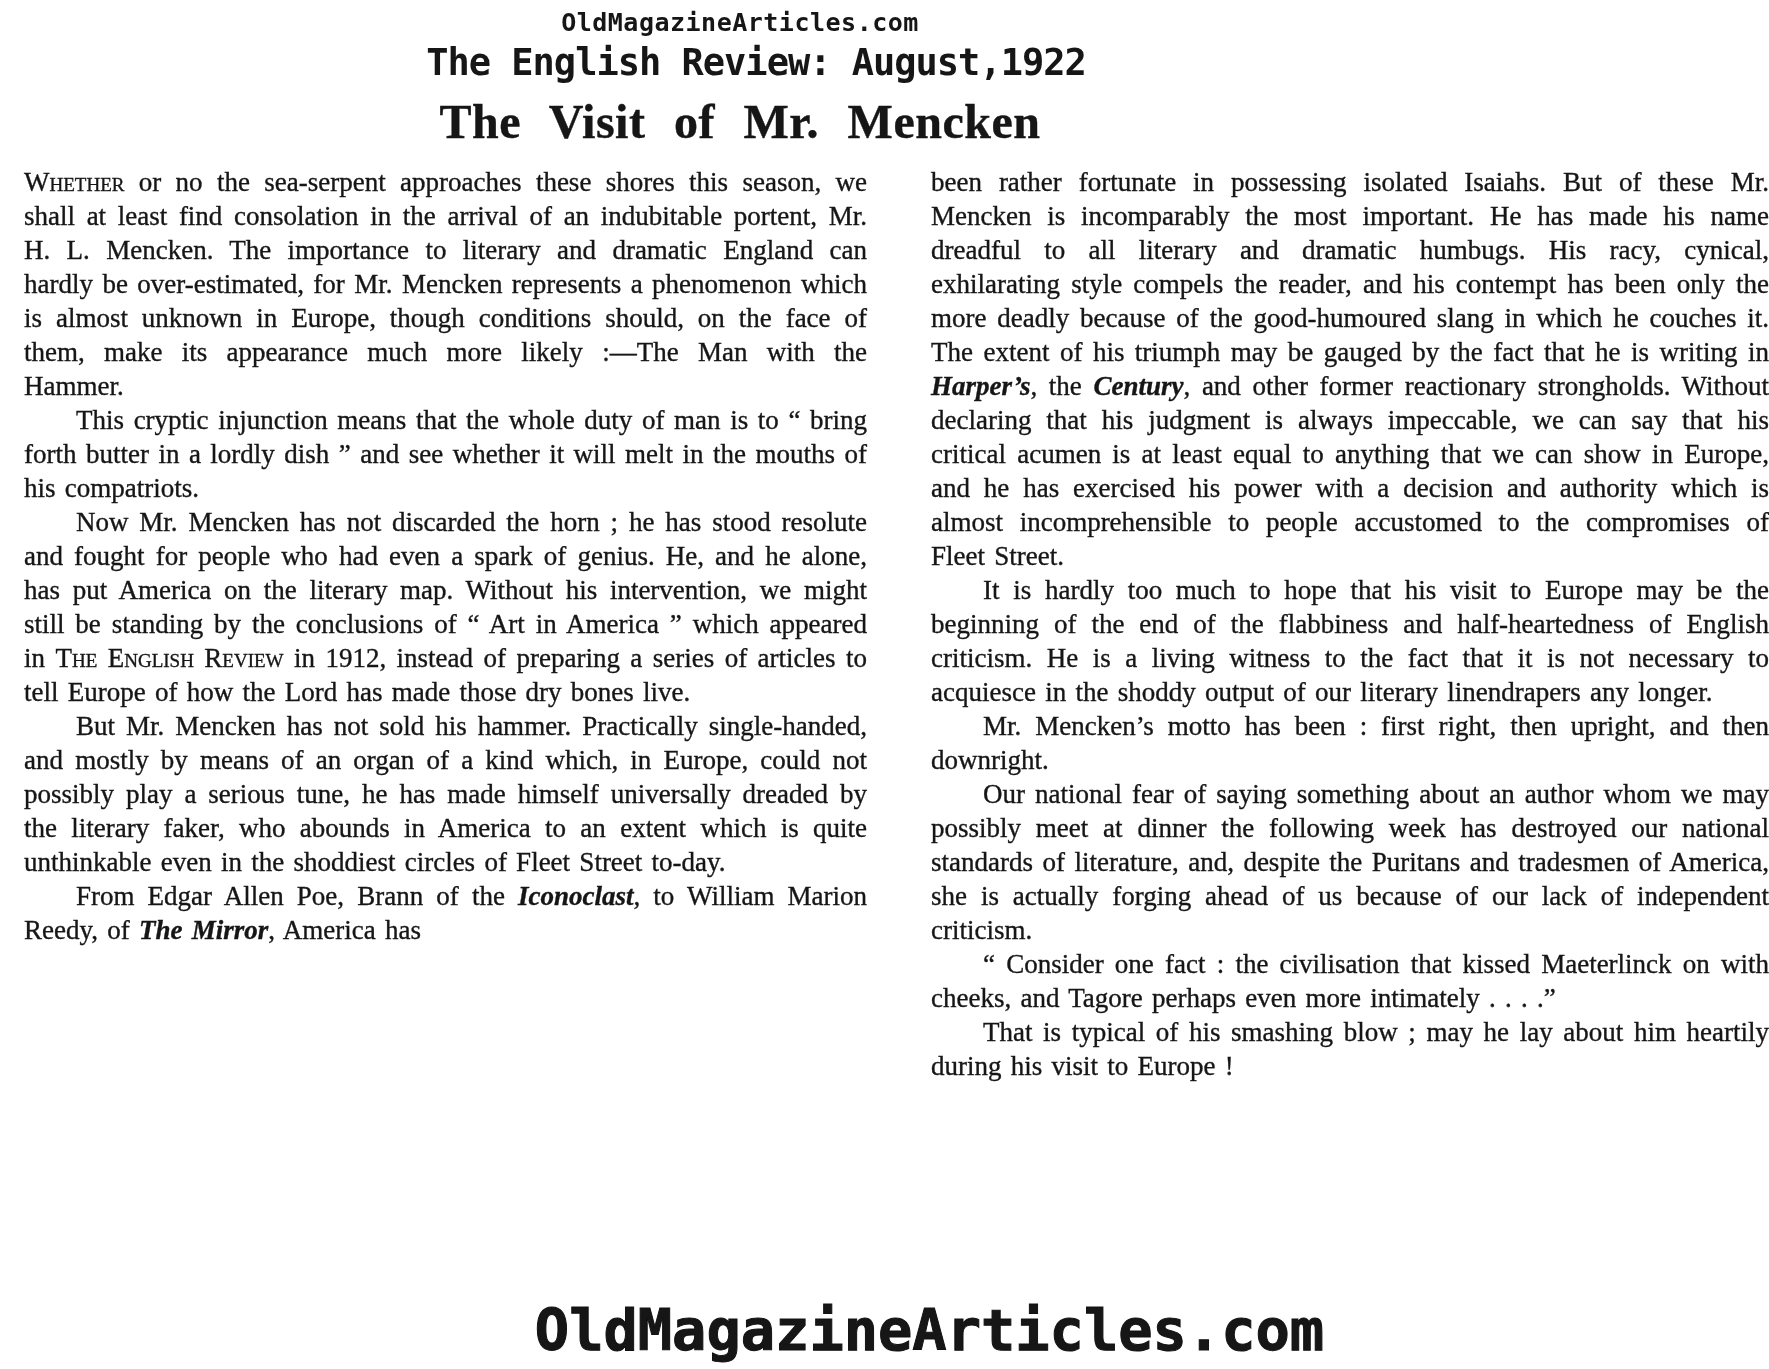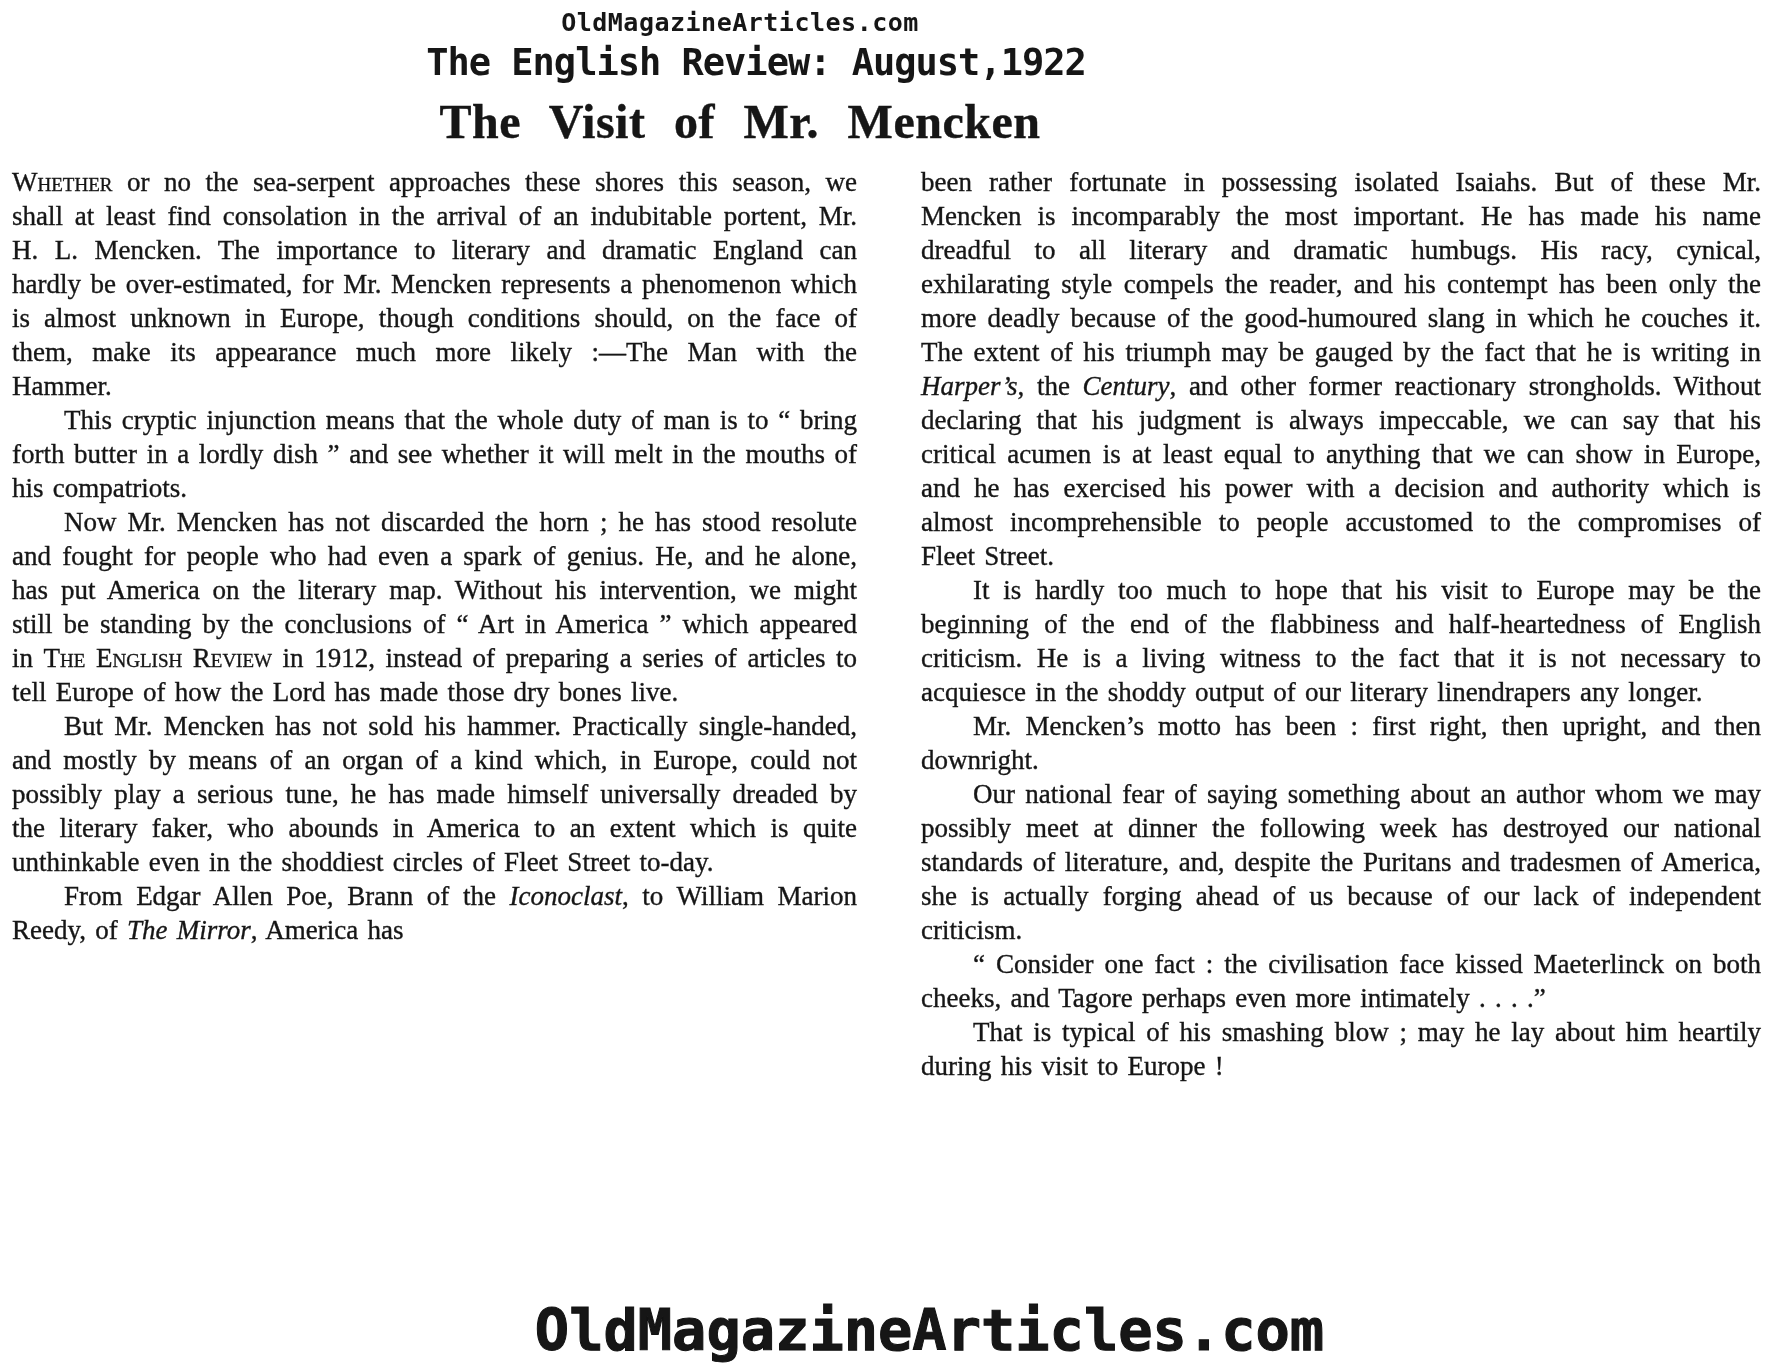--- a/index.html
+++ b/index.html
@@ -26,34 +26,34 @@
     margin-left:32px;
   }
   .title {
     font-size:48px; font-weight:bold;
     margin:10px 0 0 0;
     word-spacing:16px; letter-spacing:0.5px;
     -webkit-text-stroke:0.4px #161616;
   }
 
   
-  .columns { display:flex; padding-left:12px; margin-top:16px; }
+  .columns { display:flex; padding-left:24px; margin-top:16px; }
   .col {
     width:845px;
     text-align:justify;
     font-size:27px; line-height:34px;
     word-spacing:2.5px;
     -webkit-text-stroke:0.35px #161616;
   }
   .col + .col { margin-left:64px; width:840px; }
   p.para { margin:0; padding:0; }
   p.indent { text-indent:52px; }
   p.gap { margin-top:0; }
   .sc { font-variant:small-caps; }
-  .it { font-style:italic; }
+  .it { font-style:italic;font-weight:bold; }
 
   
   .footer {
     position:absolute; left:0; bottom:6px; width:100%;
     text-align:center; padding-left:90px; box-sizing:border-box;
   }
   .footer-site {
     font-family:"DejaVu Sans Mono", monospace;
     font-weight:bold; font-size:57px; letter-spacing:0px;
     -webkit-text-stroke:1px #111111;
@@ -76,21 +76,21 @@
         <p class="para indent"><span>This cryptic injunction means that the whole duty of man is to “ bring forth butter in a lordly dish ” and see whether it will melt in the mouths of his compatriots.</span></p>
         <p class="para indent"><span>Now Mr. Mencken has not discarded the horn ; he has stood resolute and fought for people who had even a spark of genius.  He, and he alone, has put America on the literary map.  Without his intervention, we might still be standing by the conclusions of “ Art in America ” which appeared in </span><span class="sc">The English Review</span><span> in 1912, instead of preparing a series of articles to tell Europe of how the Lord has made those dry bones live.</span></p>
         <p class="para indent gap"><span>But Mr. Mencken has not sold his hammer.  Practically single-handed, and mostly by means of an organ of a kind which, in Europe, could not possibly play a serious tune, he has made himself universally dreaded by the literary faker, who abounds in America to an extent which is quite unthinkable even in the shoddiest circles of Fleet Street to-day.</span></p>
         <p class="para indent gap"><span>From Edgar Allen Poe, Brann of the </span><span class="it">Iconoclast</span><span>, to William Marion Reedy, of </span><span class="it">The Mirror</span><span>, America has</span></p>
       </div>
     <div class="col">
         <p class="para"><span>been rather fortunate in possessing isolated Isaiahs.  But of these Mr. Mencken is incomparably the most important. He has made his name dreadful to all literary and dramatic humbugs.  His racy, cynical, exhilarating style compels the reader, and his contempt has been only the more deadly because of the good-humoured slang in which he couches it.  The extent of his triumph may be gauged by the fact that he is writing in </span><span class="it">Harper’s</span><span>, the </span><span class="it">Century</span><span>, and other former reactionary strongholds.  Without declaring that his judgment is always impeccable, we can say that his critical acumen is at least equal to anything that we can show in Europe, and he has exercised his power with a decision and authority which is almost incomprehensible to people accustomed to the compromises of Fleet Street.</span></p>
         <p class="para indent"><span>It is hardly too much to hope that his visit to Europe may be the beginning of the end of the flabbiness and half-heartedness of English criticism.  He is a living witness to the fact that it is not necessary to acquiesce in the shoddy output of our literary linendrapers any longer.</span></p>
         <p class="para indent"><span>Mr. Mencken’s motto has been : first right, then upright, and then downright.</span></p>
         <p class="para indent"><span>Our national fear of saying something about an author whom we may possibly meet at dinner the following week has destroyed our national standards of literature, and, despite the Puritans and tradesmen of America, she is actually forging ahead of us because of our lack of independent criticism.</span></p>
-        <p class="para indent"><span>“ Consider one fact : the civilisation face kissed Maeterlinck on both cheeks, and Tagore perhaps even more intimately . . . .”</span></p>
+        <p class="para indent"><span>“ Consider one fact : the civilisation that kissed Maeterlinck on with cheeks, and Tagore perhaps even more intimately . . . .”</span></p>
         <p class="para indent"><span>That is typical of his smashing blow ; may he lay about him heartily during his visit to Europe !</span></p>
       </div>
   </div>
 
   <div class="footer">
     <div class="footer-site">OldMagazineArticles.com</div>
   </div>
 
 </div>
 

